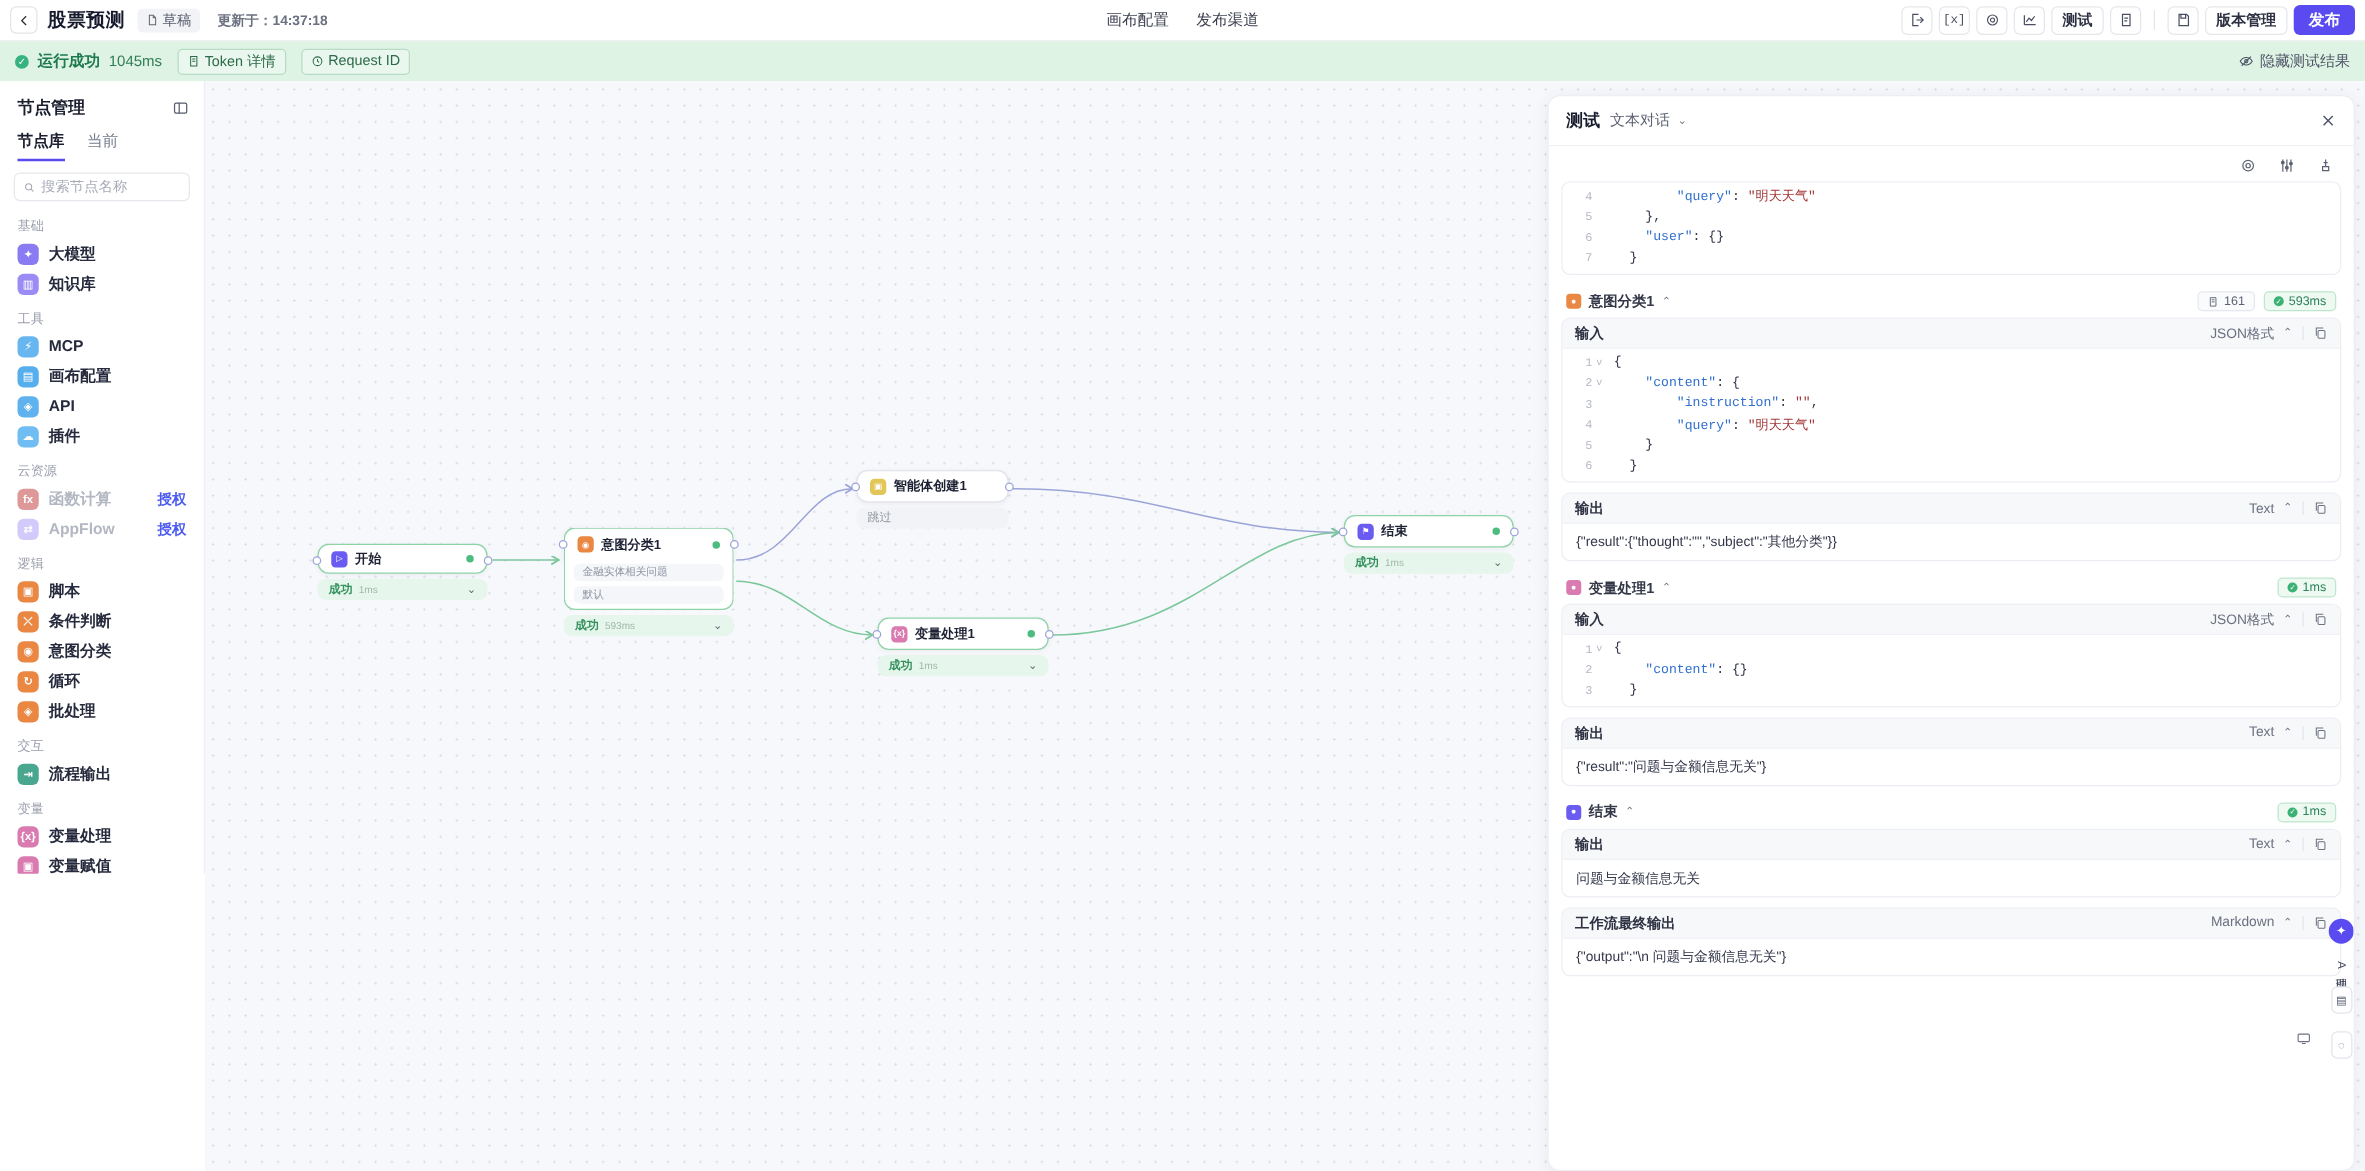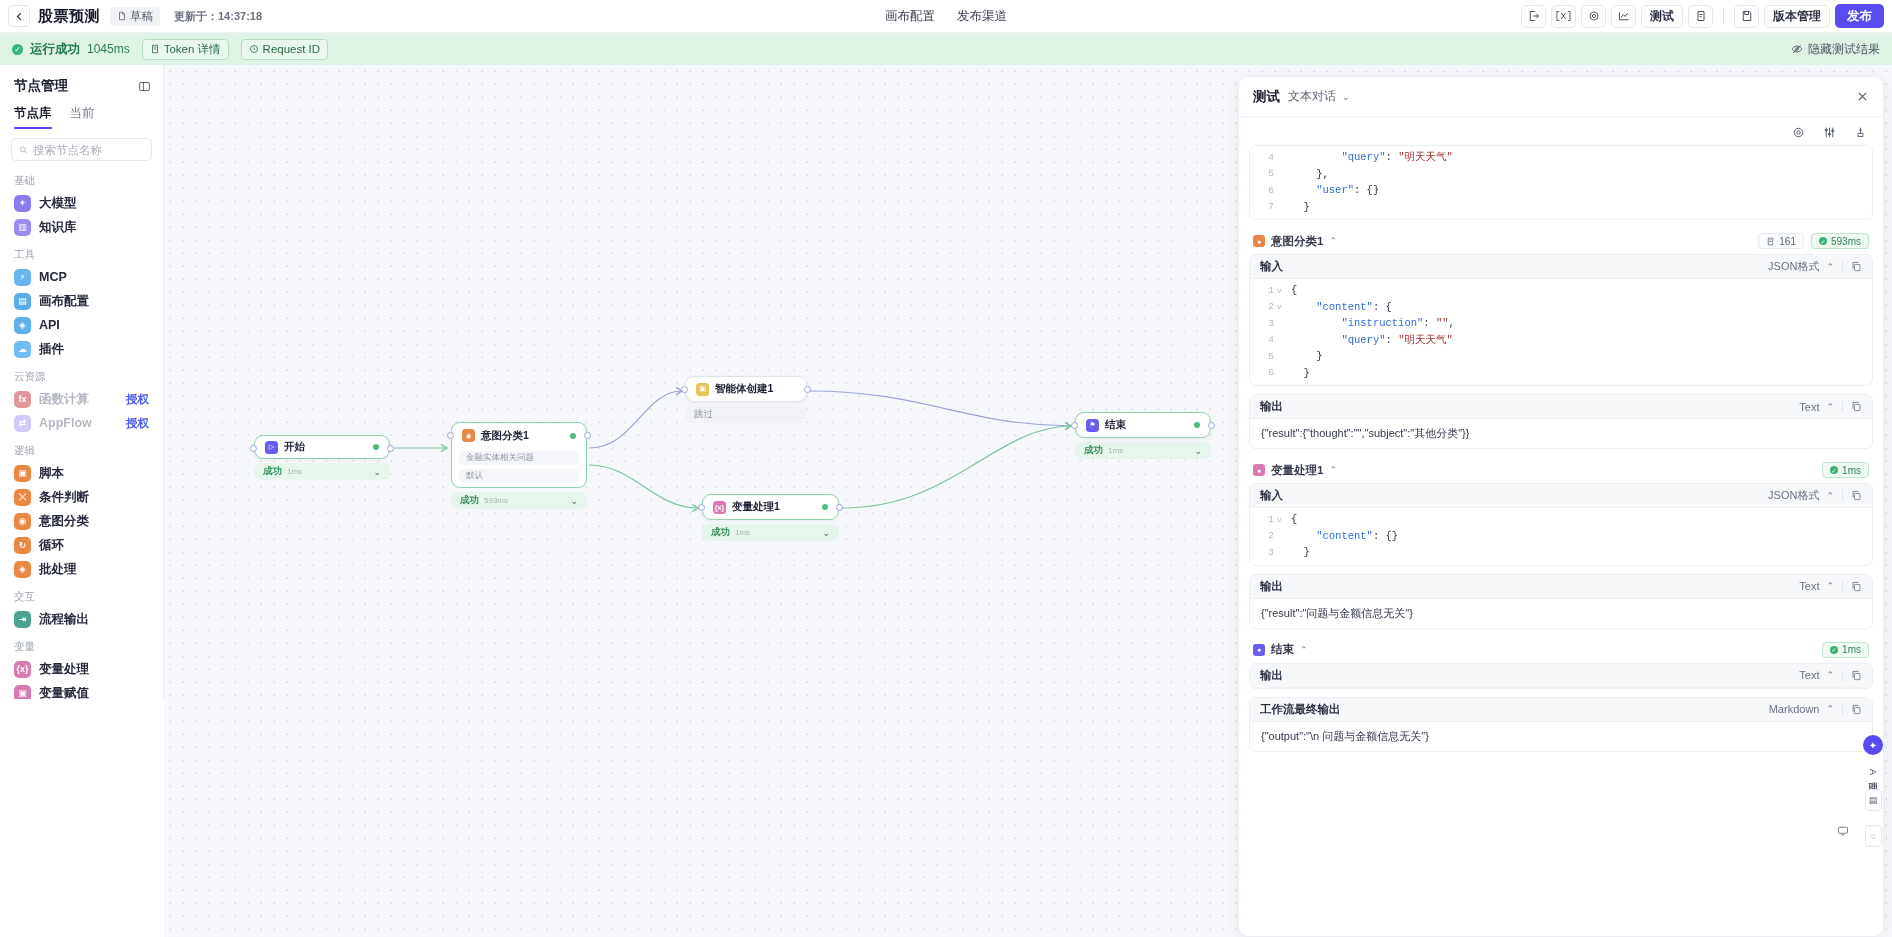--- a/index.html
+++ b/index.html
@@ -744,20 +744,21 @@
                 <span class="io-fmt">Text</span>
                 <span class="io-chev">⌃</span>
                 <span class="io-div"></span>
                 <span class="io-copy">
                   <svg width="11" height="11" viewBox="0 0 16 16" fill="none" stroke="currentColor" stroke-width="1.2">
                     <rect x="5" y="5" width="8" height="9" rx="1.2"></rect>
                     <path d="M3 11V2h8"></path>
                   </svg>
                 </span>
               </div>
+              <div class="txt-body">问题与金额信息无关</div>
             </div>
           </div>
         </div>
       <div class="code-card">
         <div class="io-head">
           <span class="io-label">工作流最终输出</span>
           <span class="io-fmt">Markdown</span>
           <span class="io-chev">⌃</span>
           <span class="io-div"></span>
           <span class="io-copy">

